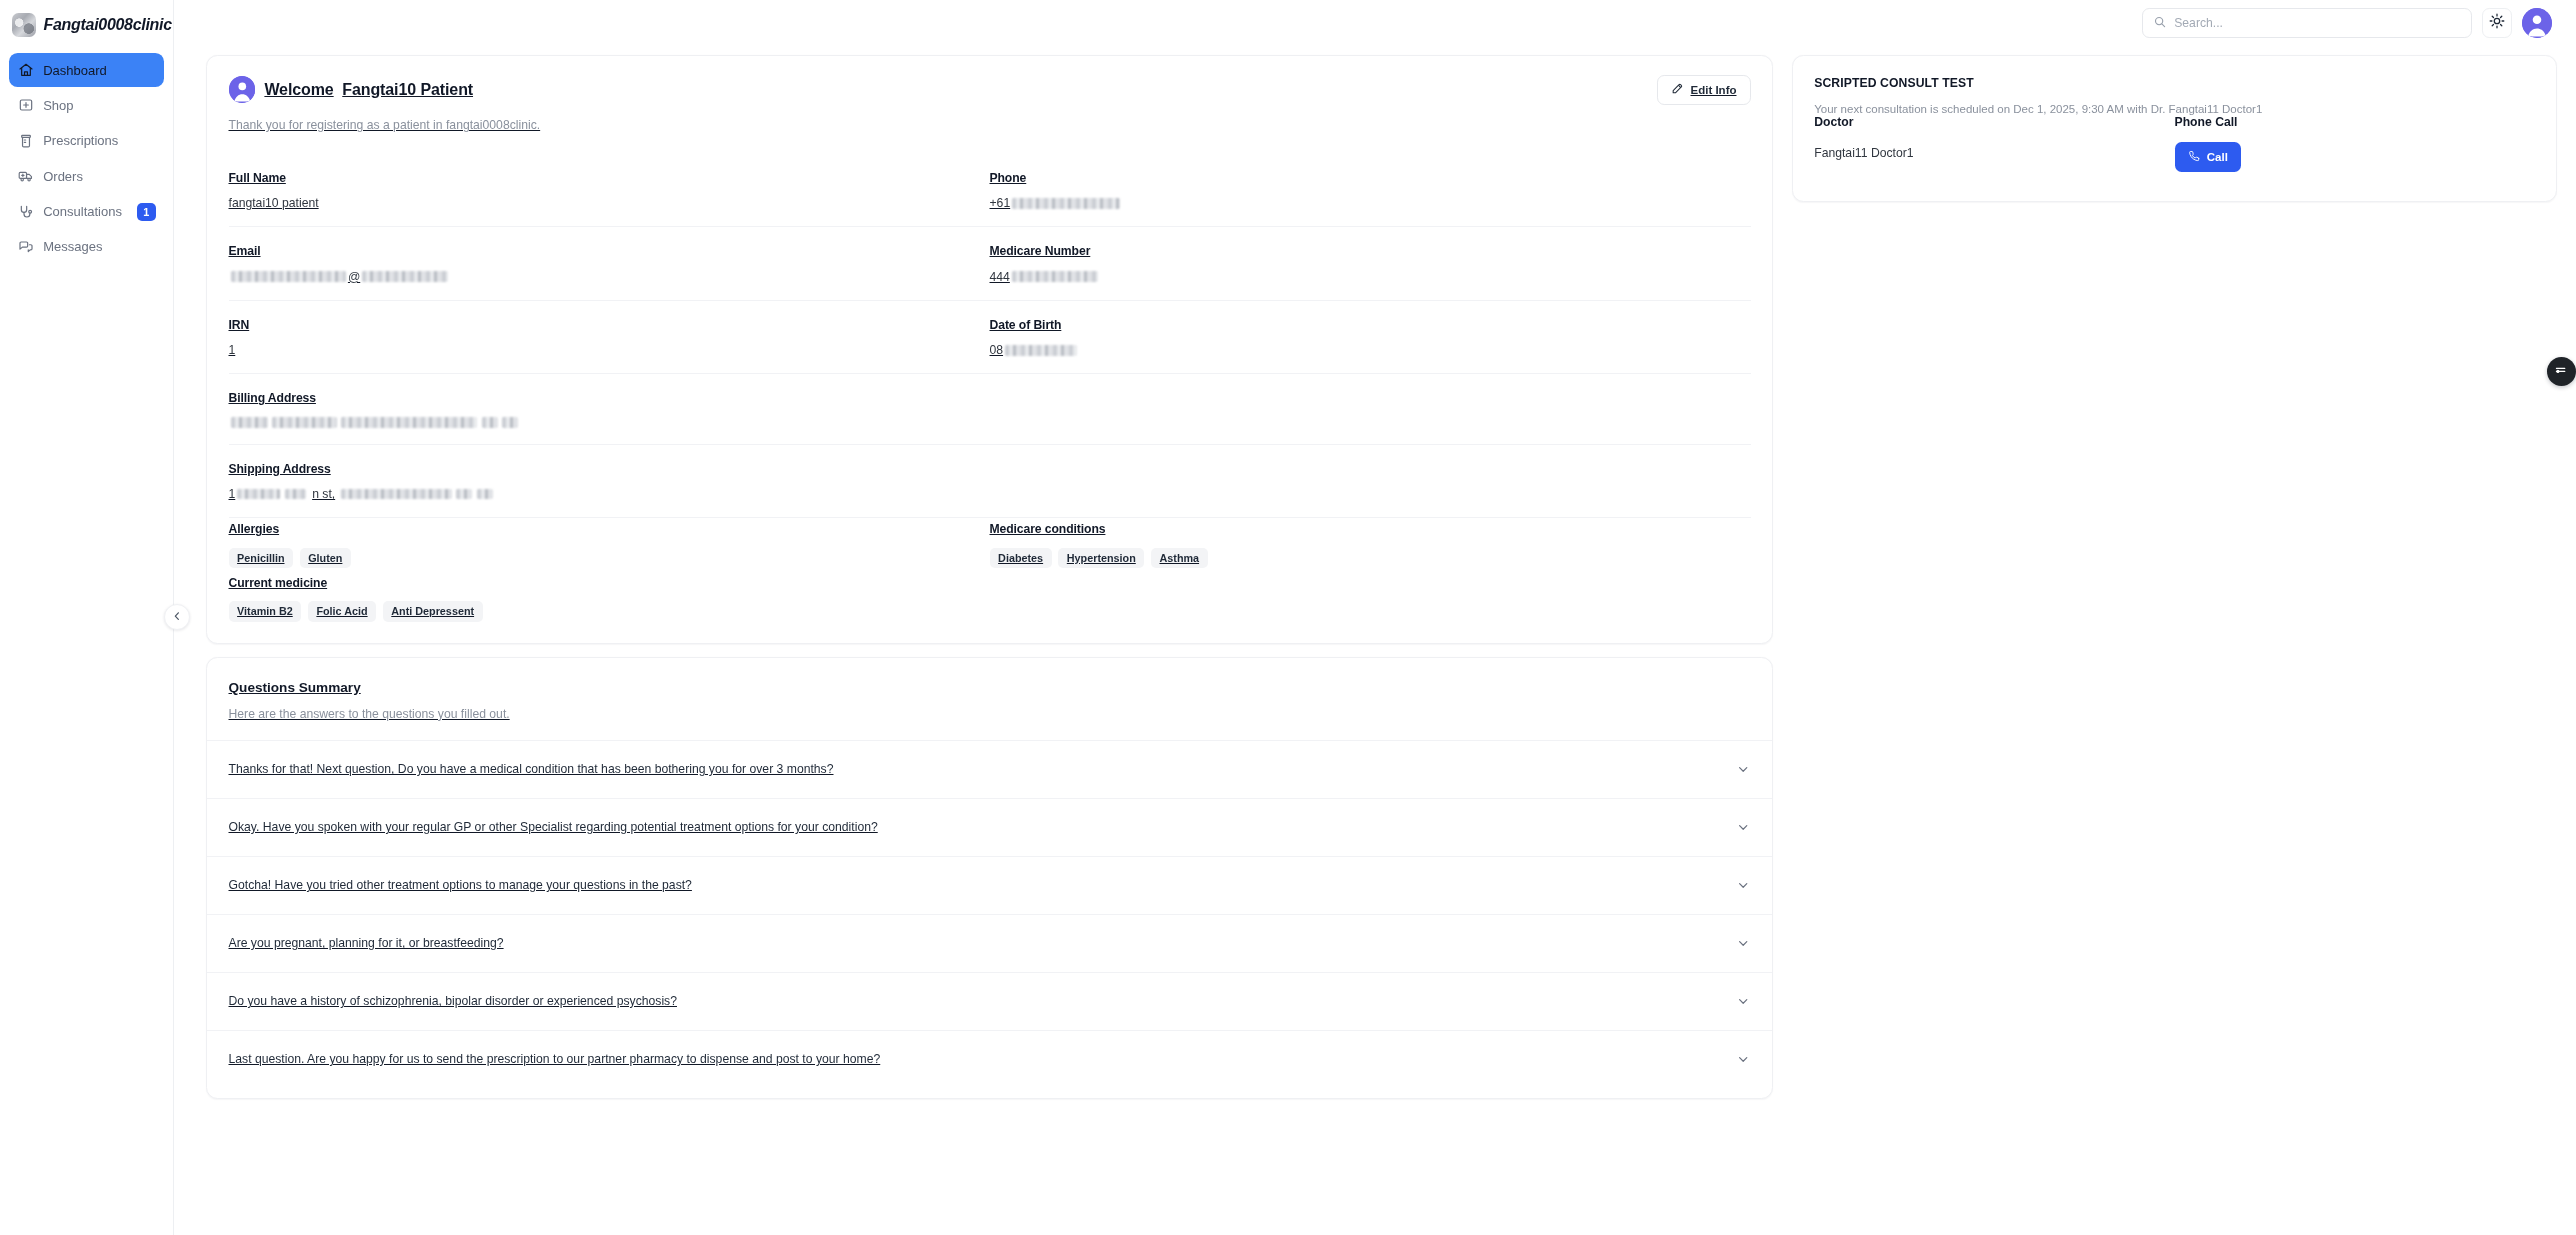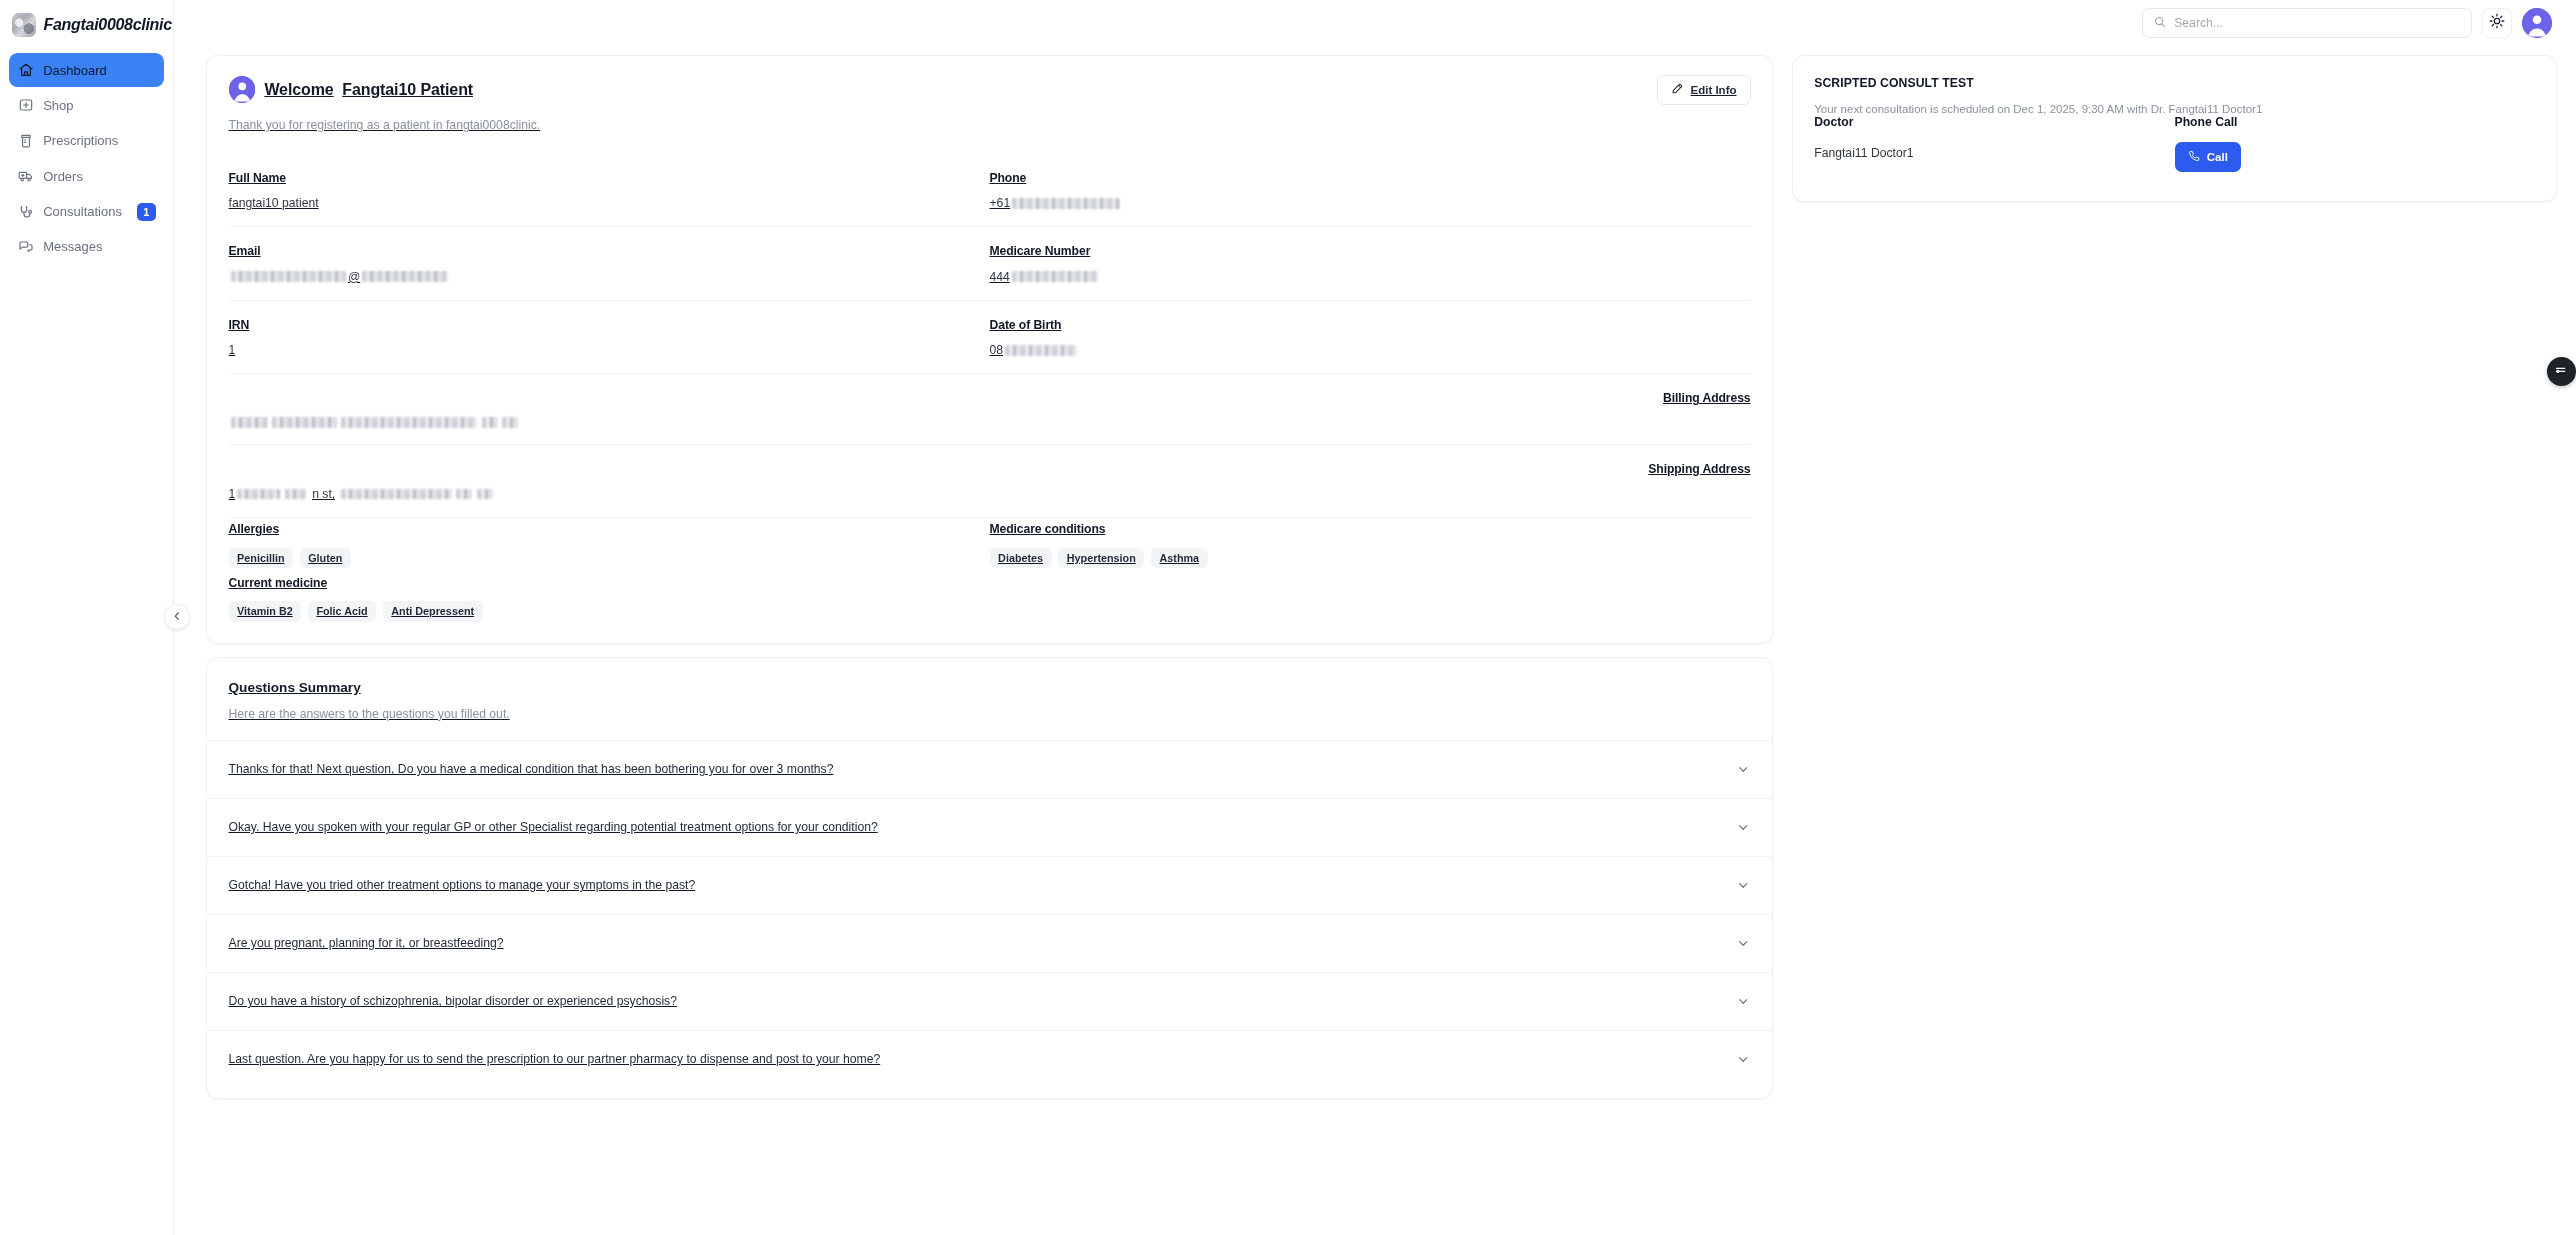--- a/index.html
+++ b/index.html
@@ -114,21 +114,21 @@
     background: #fff; font-size: 11.5px; font-weight: 600; color: #1F2937; cursor: pointer;
     font-family: "Liberation Sans", sans-serif;
   }
   .btn-outline svg { width: 13px; height: 13px; }
 
   
   .details { padding: 0 21.5px 21.5px 21.5px; }
   .drow { display: flex; border-bottom: 0.7px solid #F1F2F5; }
   .drow:last-of-type { border-bottom: none; }
   .dcell { flex: 1 1 50%; padding: 17px 0 16px 0; min-width: 0; }
-  .dcell.full { flex: 1 1 100%; text-align: right; }
+  .dcell.full { flex: 1 1 100%; }
   .dlabel { font-size: 12.2px; font-weight: 700; color: #111827; letter-spacing: -0.1px; }
   .dvalue { margin-top: 11.5px; font-size: 12.2px; color: #30363F; display: flex; align-items: center; gap: 0; }
   .redact { display: inline-block; height: 10.8px; border-radius: 1.4px; margin: 0 2.2px; vertical-align: middle;
     background: repeating-linear-gradient(90deg,#c9ccd2 0 4.3px,#e7e9ec 4.3px 8px,#b6bac1 8px 11.5px,#dfe1e5 11.5px 16px);
     filter: blur(0.8px); opacity: .95; }
 
   .tags-block { padding: 4.3px 0 0 0; }
   .tag-row { display: flex; flex-wrap: wrap; gap: 6.5px; margin-top: 11.5px; }
   .tag {
     background: #F3F4F6; color: #1F2937; border-radius: 5px;
@@ -455,21 +455,21 @@
           <div class="qitem">
             <div class="qtext">Okay. Have you spoken with your regular GP or other Specialist regarding potential treatment options for your condition?</div>
             <span class="qchev">
               <svg viewBox="0 0 24 24" fill="none" stroke="#6B7280" stroke-width="2" stroke-linecap="round" stroke-linejoin="round">
                   <path d="M6 9.5l6 6 6-6"></path>
                 </svg>
             </span>
           </div>
 
           <div class="qitem">
-            <div class="qtext">Gotcha! Have you tried other treatment options to manage your symptoms in the past?</div>
+            <div class="qtext">Gotcha! Have you tried other treatment options to manage your questions in the past?</div>
             <span class="qchev">
               <svg viewBox="0 0 24 24" fill="none" stroke="#6B7280" stroke-width="2" stroke-linecap="round" stroke-linejoin="round">
                   <path d="M6 9.5l6 6 6-6"></path>
                 </svg>
             </span>
           </div>
 
           <div class="qitem">
             <div class="qtext">Are you pregnant, planning for it, or breastfeeding?</div>
             <span class="qchev">

